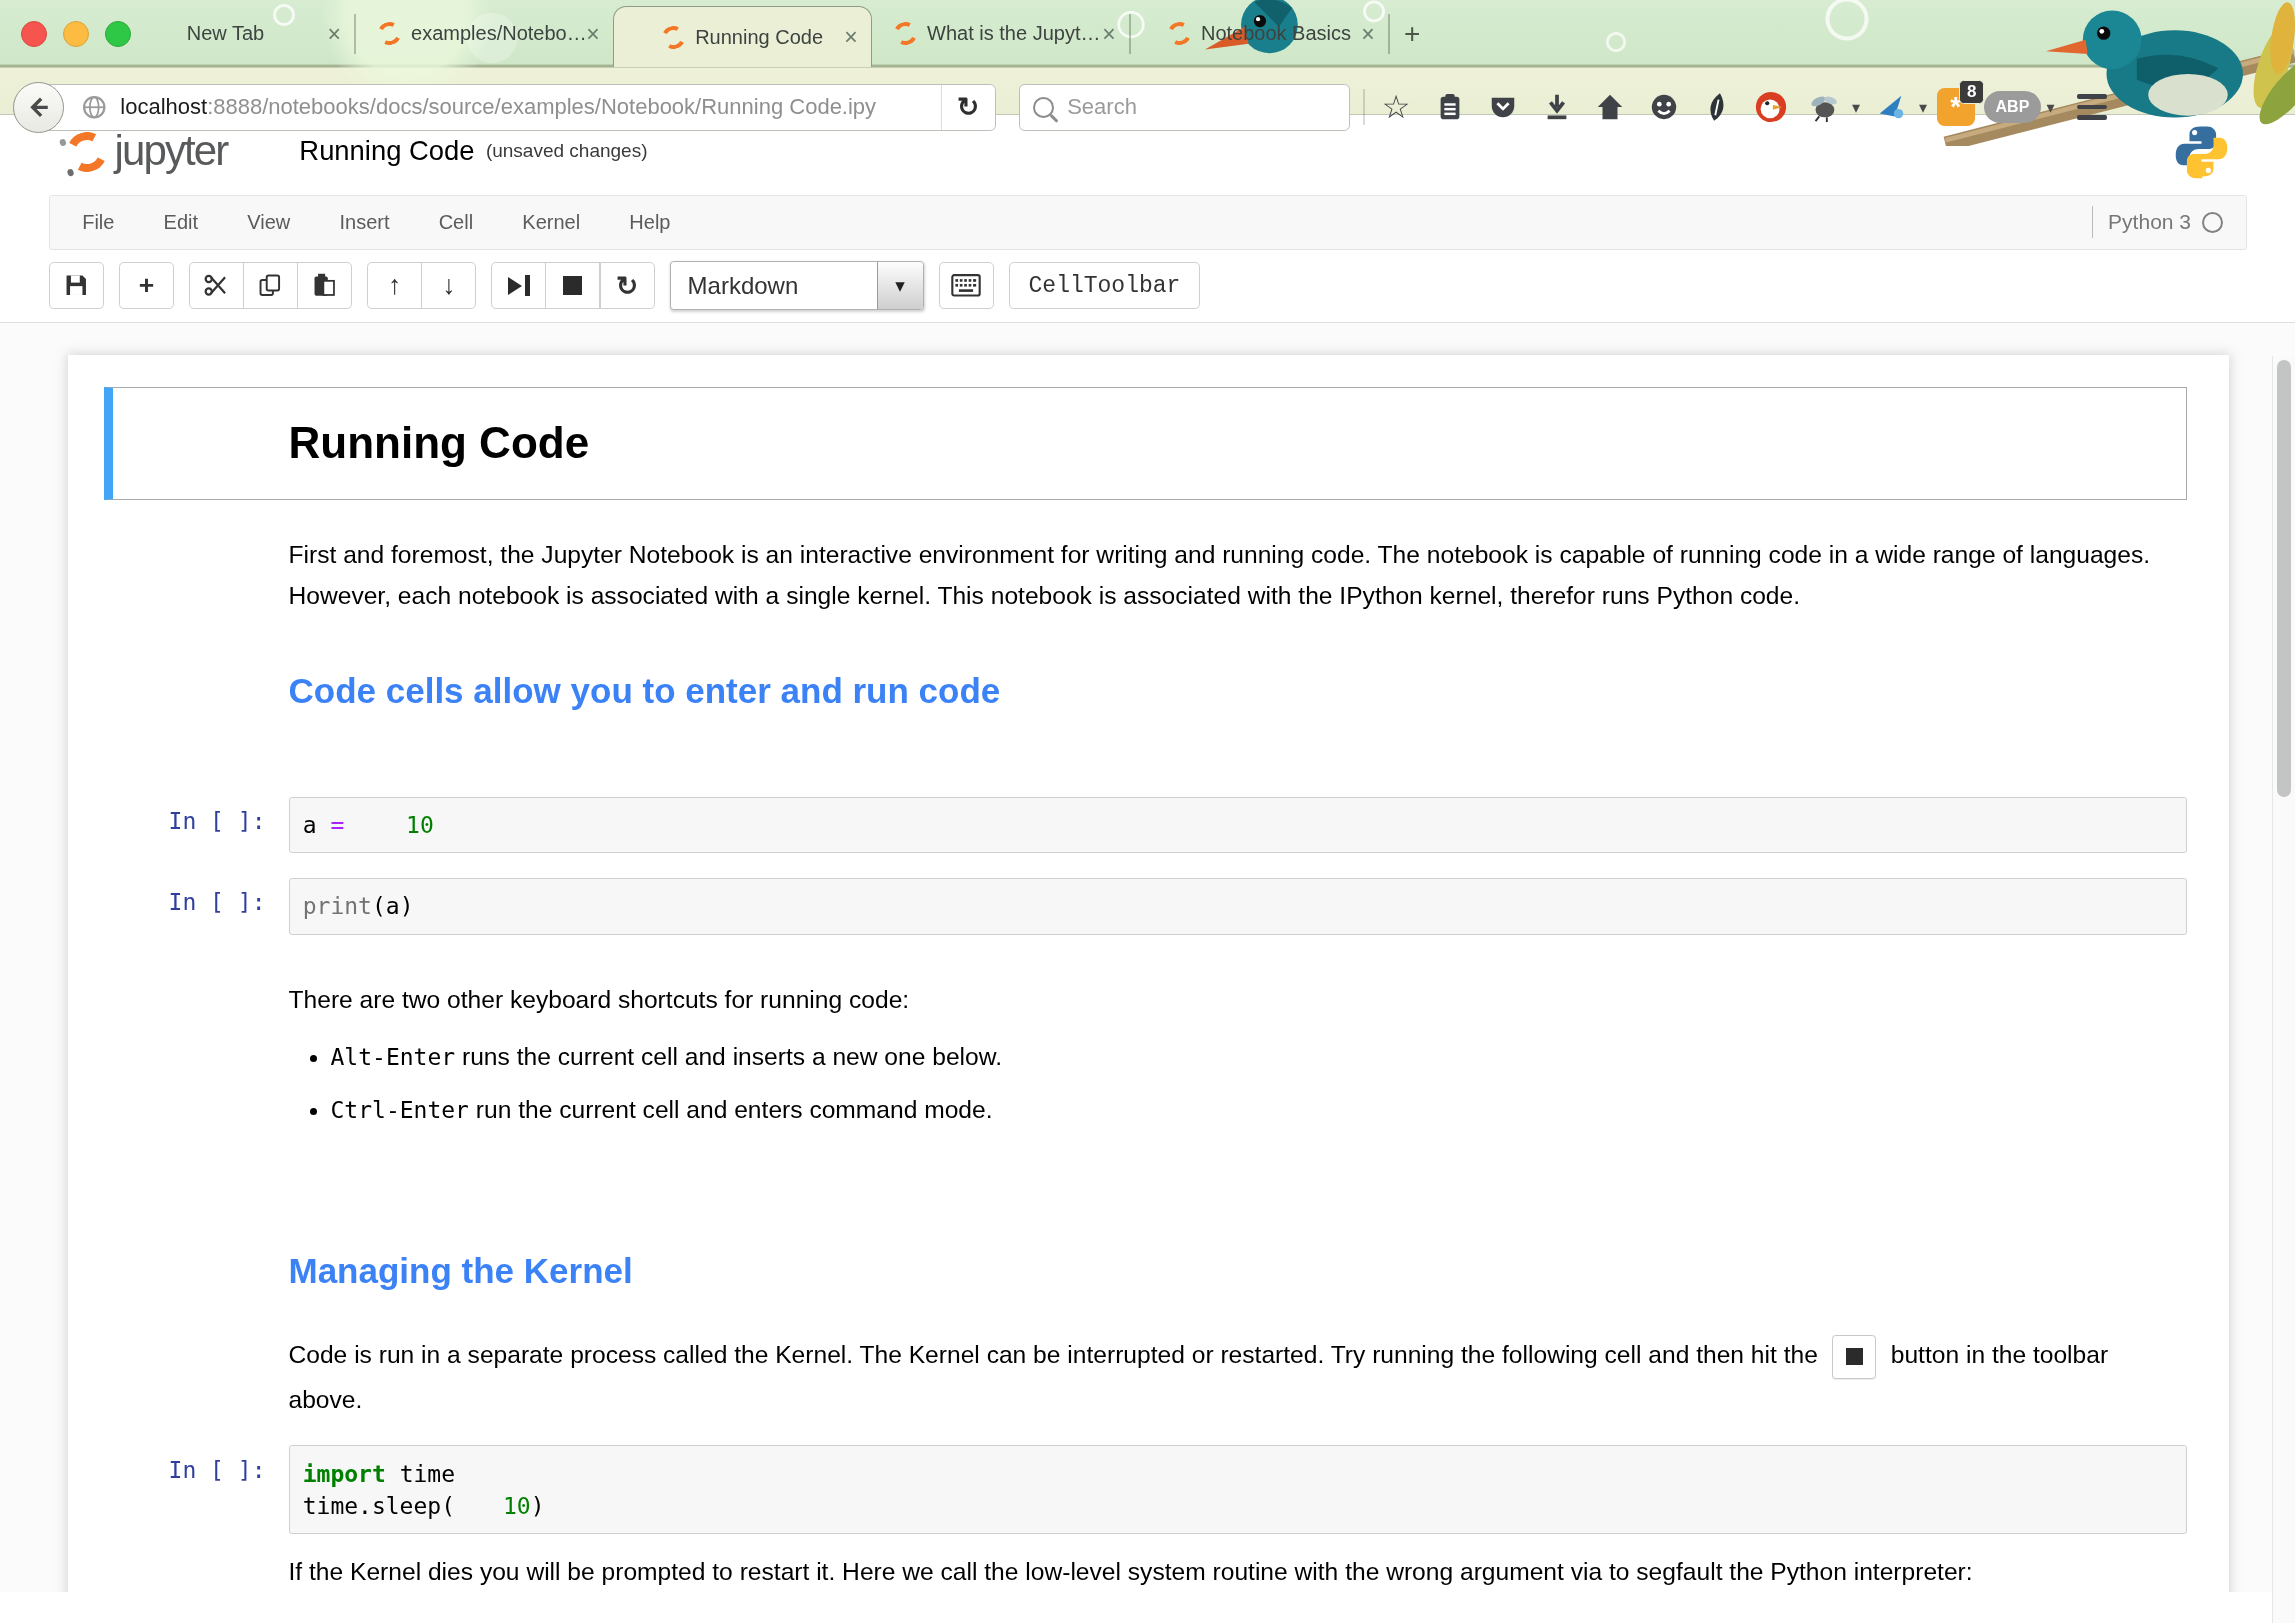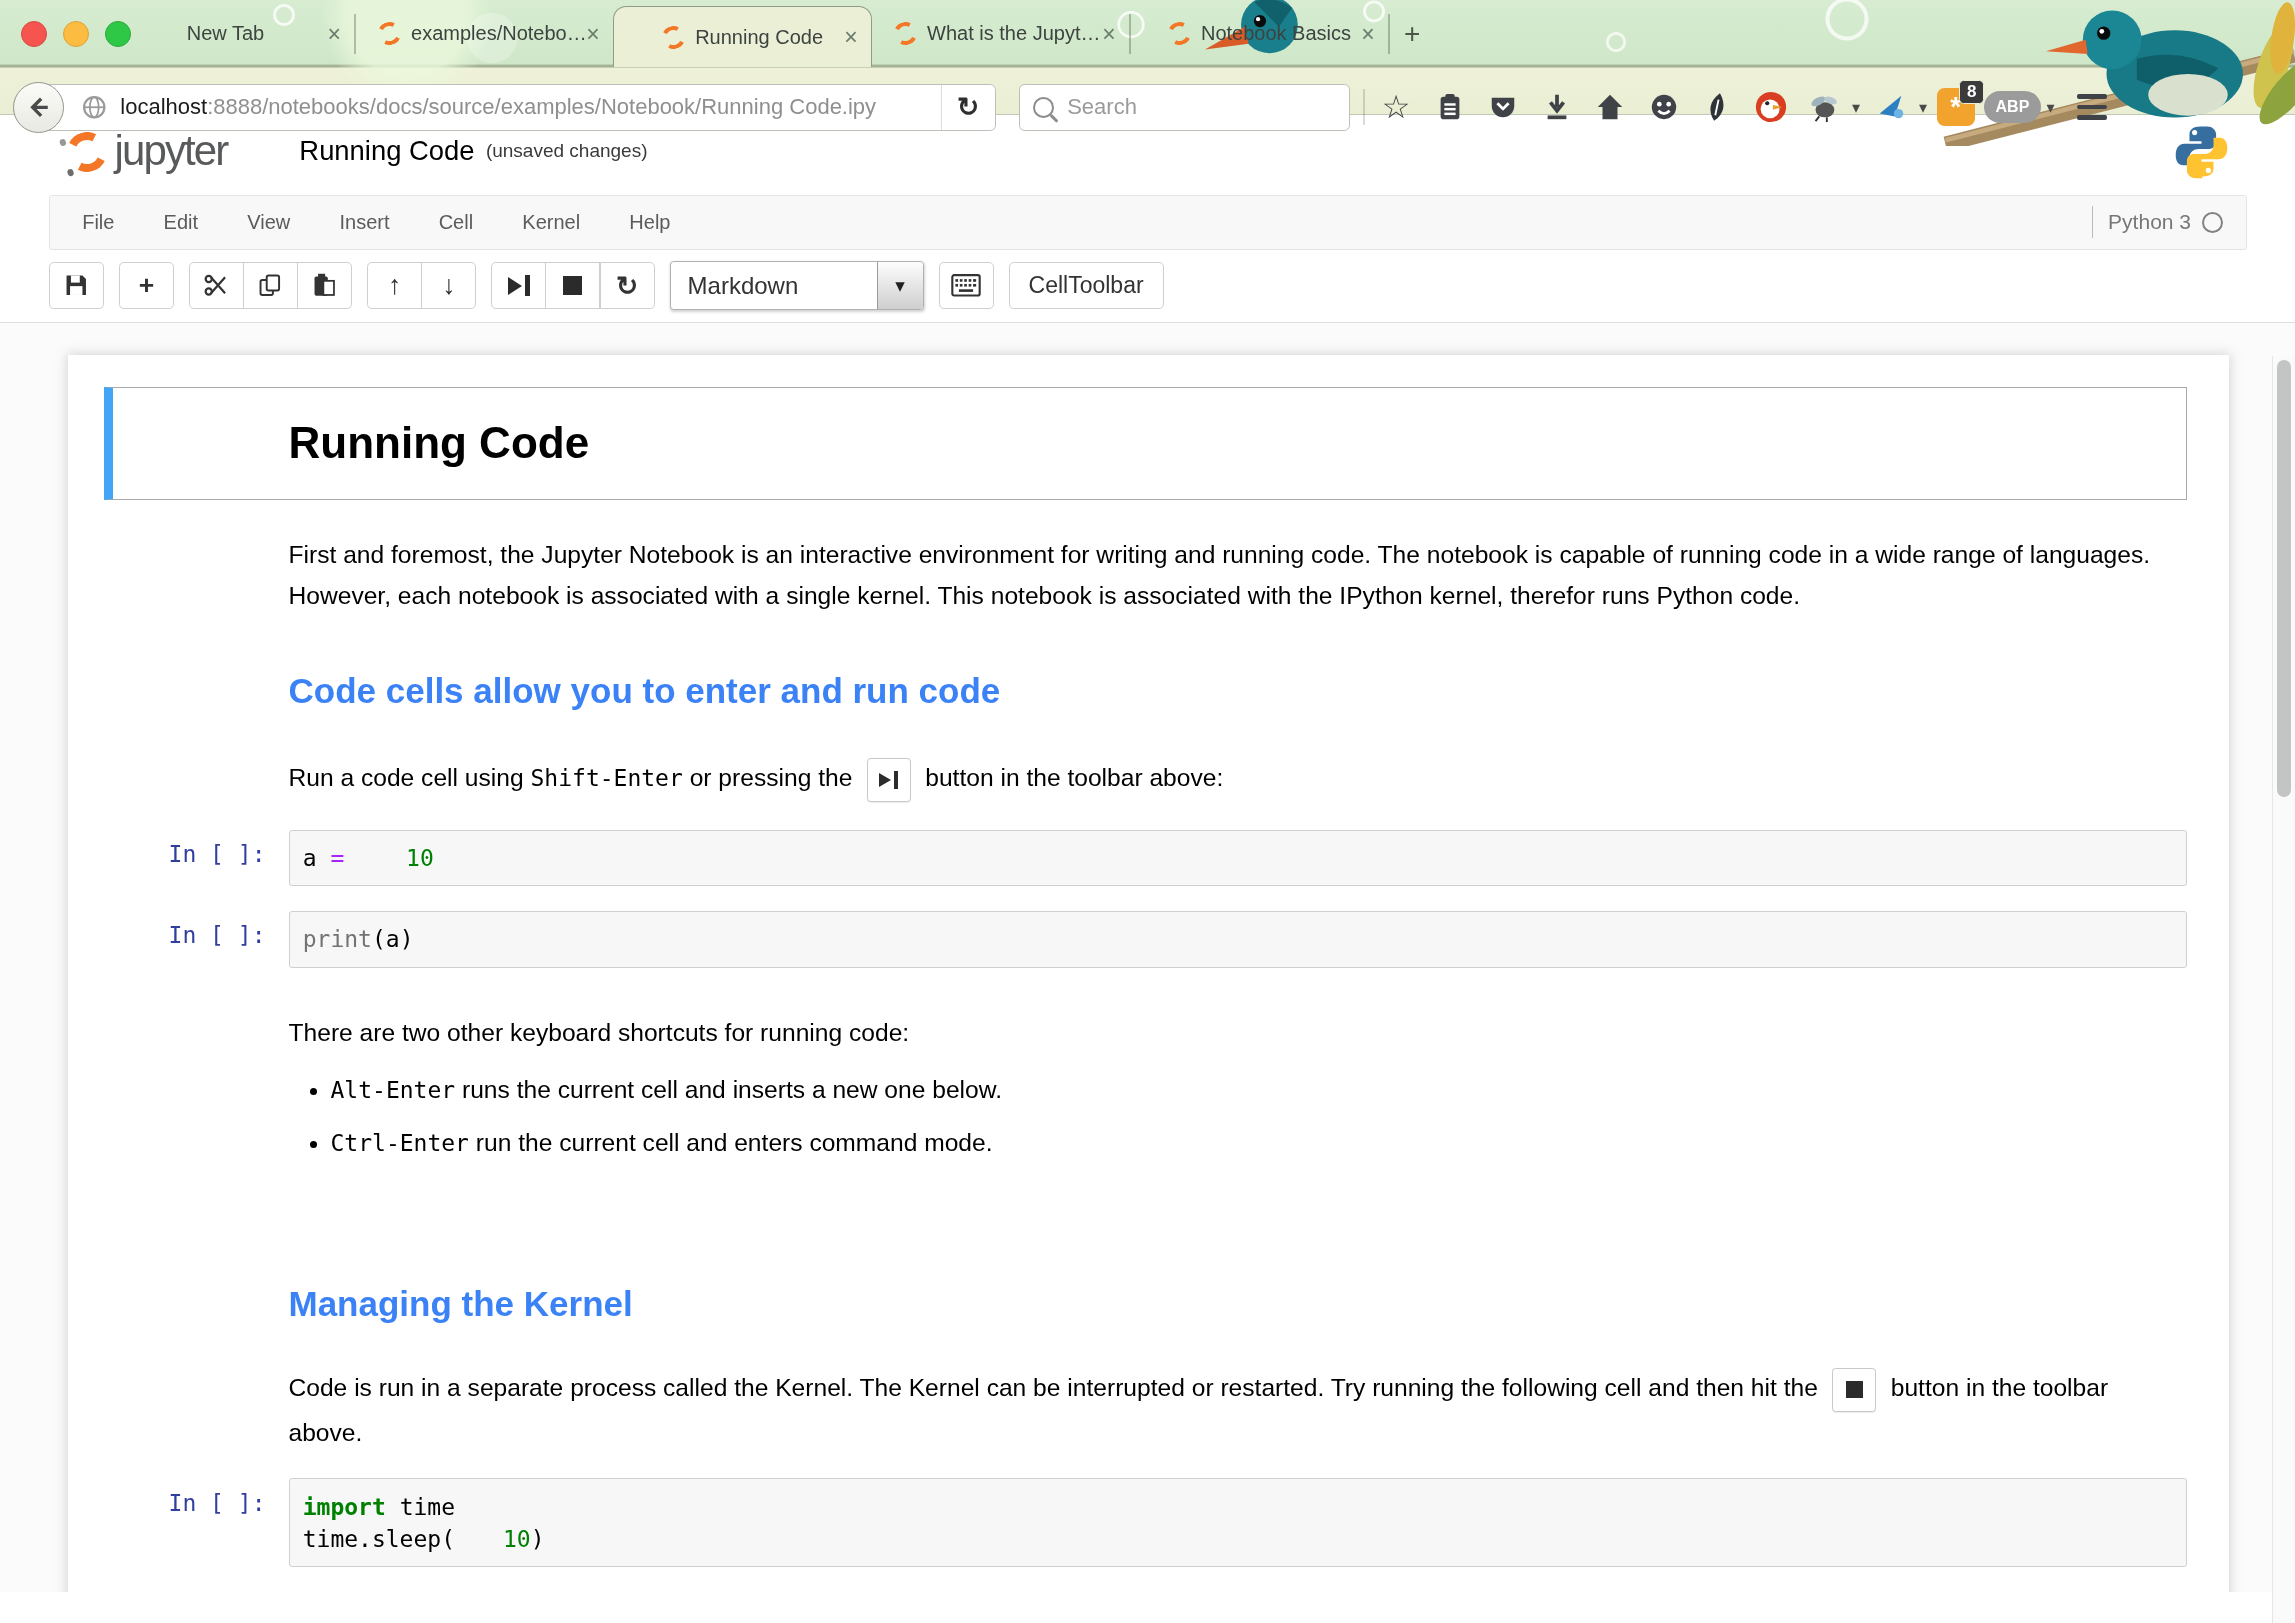--- a/index.html
+++ b/index.html
@@ -118,21 +118,21 @@
   .stop-sq{width:19px;height:19px;background:#2b2b2b;}
   .sf{display:flex;align-items:center;}
   .sf .tri{width:0;height:0;border-left:14px solid #2b2b2b;border-top:9.5px solid transparent;border-bottom:9.5px solid transparent;}
   .sf .bar{width:4.7px;height:21px;background:#2b2b2b;margin-left:2.8px;}
   .cell-type{width:254px;height:49px;border:0.9px solid #b0b0b0;border-radius:3.8px;background:#fff;
        display:flex;align-items:center;position:relative;padding-left:17px;font-size:24px;color:#333;
        box-sizing:border-box;box-shadow:0.9px 1.9px 2.8px rgba(0,0,0,.18);}
   .cell-type .dd{position:absolute;right:0;top:0;bottom:0;width:45px;border-left:0.9px solid #9a9a9a;
        display:flex;align-items:center;justify-content:center;background:linear-gradient(#fdfdfd,#cfcfcf);
        border-radius:0 3.8px 3.8px 0;color:#222;font-size:19px;}
-  .celltoolbar-btn{font-size:23px;padding:6px 19px;}
+  .celltoolbar-btn{font-size:23px;padding:6px 19px;font-family:Liberation Mono, monospace;}
 
   
   .nb-area{position:relative;height:1269px;background:#fbfbfb;overflow:hidden;}
   .nb-container{width:2161px;margin:32px auto 0;background:#fff;min-height:1325px;
        box-shadow:0 0 11.4px 0.9px rgba(110,110,110,.28);padding-top:32px;box-sizing:border-box;}
   .cellrow{display:flex;padding:0 42px 0 36px;}
   .promptcol{flex:0 0 185px;text-align:right;padding:11.4px 23px 0 0;box-sizing:border-box;
        font-family:"DejaVu Sans Mono","Liberation Mono",monospace;font-size:23px;color:#303F9F;white-space:nowrap;}
   .contentcol{flex:1;min-width:0;}
   .selcell{margin:0 42px 0 36px;border:0.9px solid #ababab;border-left:9.5px solid #42A5F5;
@@ -462,28 +462,20 @@
 
       <div class="cellrow mt56">
         <div class="promptcol"></div>
         <div class="contentcol">
           <h2 class="nb-h2">Code cells allow you to enter and run code</h2>
         </div>
       </div>
 
       <div class="cellrow mt48">
         <div class="promptcol"></div>
-        <div class="contentcol">
-          <p class="nb-p"><span>Run a code cell using </span><code class="kbd">Shift-Enter</code><span> or pressing the </span><span class="mini-btn">
-                <span class="sf">
-                  <span class="tri"></span>
-                  <span class="bar"></span>
-                </span>
-              </span><span> button in the toolbar above:</span></p>
-        </div>
       </div>
 
       <div class="cellrow mt30">
         <div class="promptcol">In [ ]:</div>
         <div class="contentcol">
           <div class="code-box">
               <div><span class="tok-pl">a </span><span class="tok-op">=</span><span class="tok-pl"> </span><span class="tok-num">10</span></div>
             </div>
         </div>
       </div>

